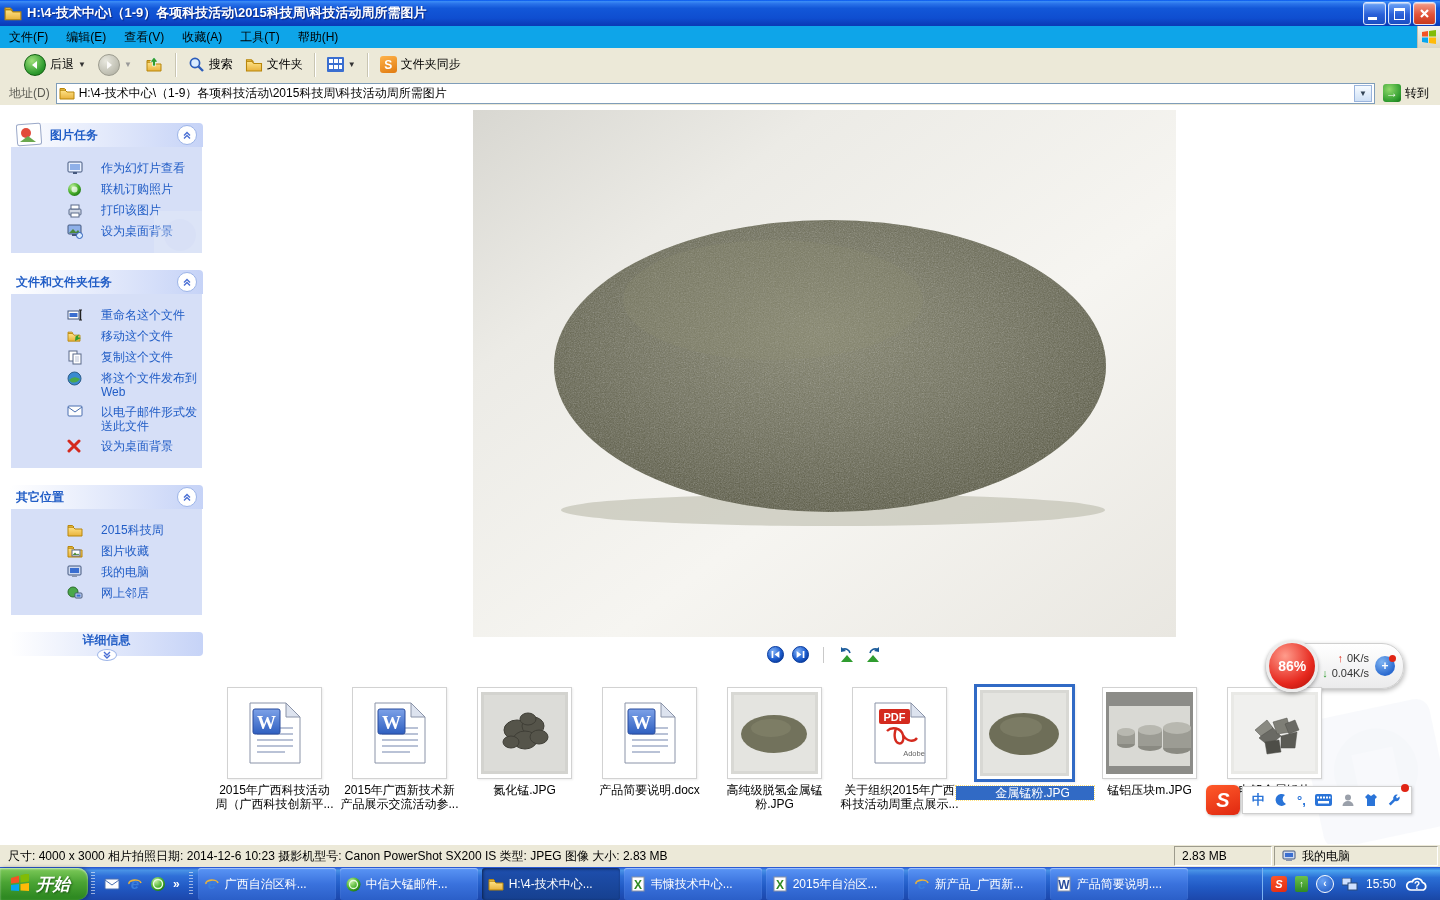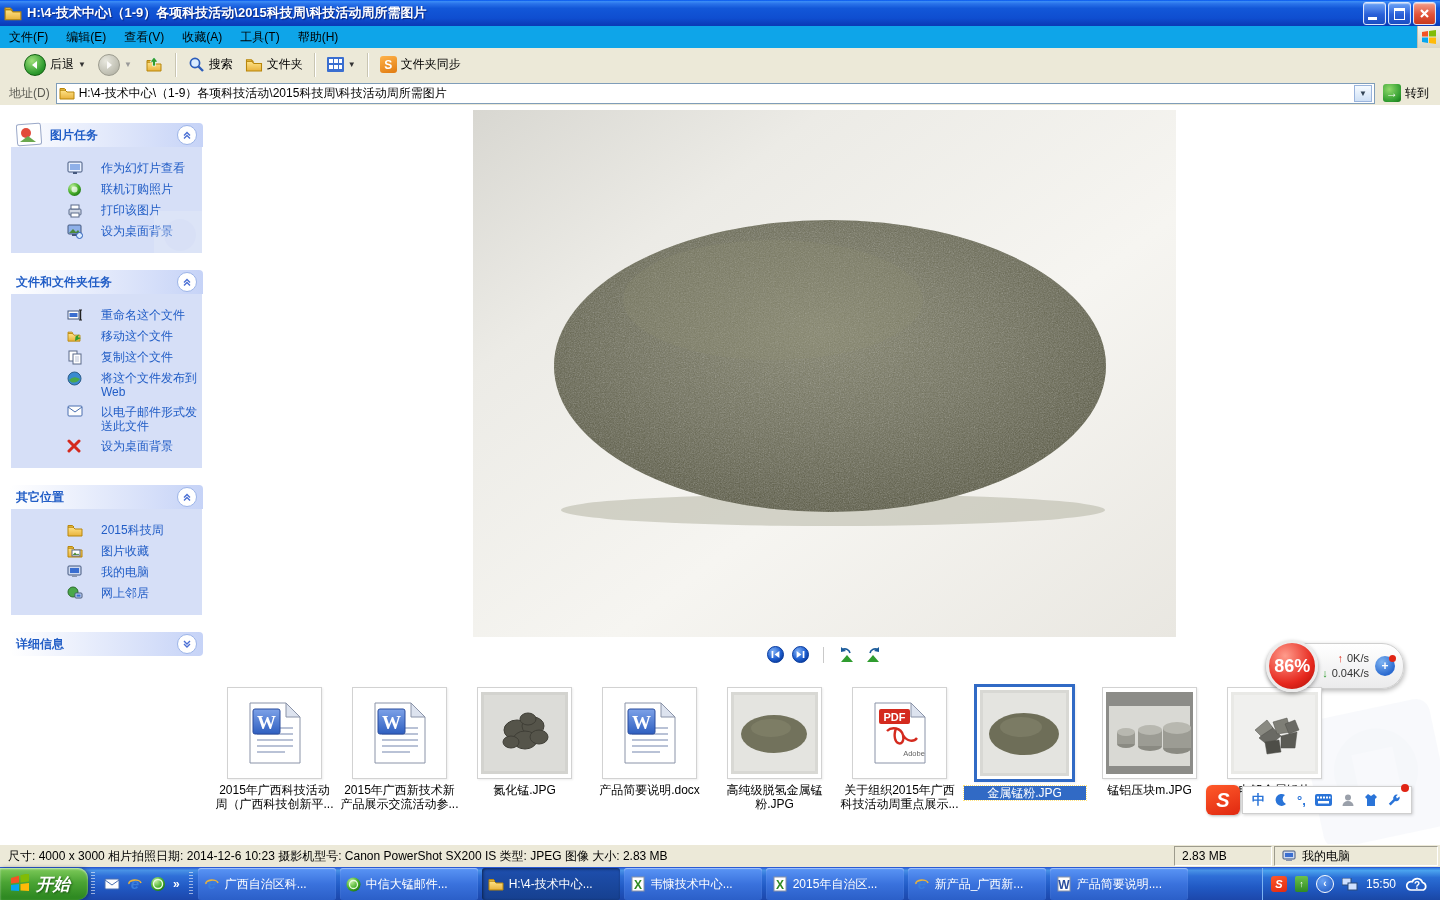--- a/index.html
+++ b/index.html
@@ -60,37 +60,37 @@
   
   .preview{position:absolute;left:263px;top:5px;width:703px;height:527px;}
   .filmctrl{position:absolute;left:263px;top:541px;width:703px;display:flex;align-items:center;justify-content:center;gap:8px;}
   .fsep{width:1px;height:16px;background:#c9c9c9;margin:0 6px;}
   
   .widget{position:absolute;right:36px;top:538px;display:flex;align-items:center;height:40px;
     background:linear-gradient(180deg,#ffffff,#ebebec);border:1px solid #cfcfcf;border-radius:22px;
     padding:2px 8px 2px 0;box-shadow:1px 2px 5px rgba(0,0,0,.28);}
   .ball{width:46px;height:46px;border-radius:50%;margin:-4px -4px -4px -2px;z-index:2;
     background:radial-gradient(circle at 35% 28%,#ff9c8c,#e6281e 62%,#a80e04);border:3px solid #ececec;
-    box-shadow:0 2px 4px rgba(0,0,0,.35);display:grid;place-items:center;color:#fff;font-weight:bold;font-size:18px;}
+    box-shadow:0 2px 4px rgba(0,0,0,.35);display:grid;place-items:center;color:#fff;font-weight:bold;font-size:14px;}
   .rates{margin-left:8px;line-height:15px;font-size:11px;color:#333;}
   .rates .row{display:flex;align-items:center;gap:4px;justify-content:flex-end;}
   .up-a{color:#e03020;font-weight:bold;}
   .dn-a{color:#2f9c2f;font-weight:bold;}
   .plusb{position:relative;width:20px;height:20px;margin-left:6px;border-radius:50%;
     background:radial-gradient(circle at 35% 30%,#7fb4f2,#2a6ad0 70%);color:#fff;font-weight:bold;
     display:grid;place-items:center;}
   .plusb .dot{position:absolute;right:-1px;top:-1px;width:7px;height:7px;border-radius:50%;background:#e02414;}
   
   .strip{position:absolute;left:2px;top:582px;display:flex;}
   .cell{width:125px;display:flex;flex-direction:column;align-items:center;}
   .tbox{width:95px;height:92px;background:#fff;border:1px solid #d2d2d2;display:grid;place-items:center;
     box-shadow:1px 1px 2px rgba(0,0,0,.07);box-sizing:border-box;}
   .cell.sel .tbox{width:101px;height:98px;border:3px solid #316ac5;margin-top:-3px;}
   .tlabel{margin-top:4px;width:122px;text-align:center;line-height:14px;max-height:28px;overflow:hidden;color:#000;}
-  .cell.sel .tlabel{background:#316ac5;color:#fff;outline:1px dotted #ffe27a;max-height:14px;}
+  .cell.sel .tlabel{background:#316ac5;color:#fff;outline:1px dotted #ffe27a;max-height:14px;padding-left:16px;}
   
   .sogou{position:absolute;left:996px;top:680px;display:flex;align-items:center;z-index:30;}
   .sg-logo{width:34px;height:30px;border-radius:6px;background:linear-gradient(160deg,#ff5a2a,#e02810);
     display:grid;place-items:center;color:#fff;font-weight:bold;font-size:20px;font-style:italic;
     box-shadow:1px 1px 3px rgba(0,0,0,.3);}
   .sg-bar{display:flex;align-items:center;gap:9px;height:26px;background:#fff;border:1px solid #cfcfcf;
     padding:0 9px;margin-left:2px;box-shadow:1px 1px 3px rgba(0,0,0,.18);position:relative;}
   .sg-item{color:#2a74d8;font-weight:bold;font-size:13px;}
   .sg-dot{position:absolute;right:2px;top:-3px;width:8px;height:8px;border-radius:50%;background:#e02414;}
   
@@ -465,21 +465,21 @@
                   <circle cx="6" cy="6" r="5" fill="#4aa84a" stroke="#2b6d2b"></circle>
                   <rect x="8" y="7" width="7" height="5" rx="1" fill="#cdd9f0" stroke="#44587e"></rect>
                   <rect x="9.5" y="8.5" width="4" height="2.2" fill="#3a6ed0"></rect>
                 </svg></span>
             <span class="lbl">网上邻居</span>
             </div>
         </div>
       </div>
 
       <div class="panel">
-        <div class="panel-header" style="border-radius:4px;">
+        <div class="panel-header" style="border-radius:4px;flex-direction:column;">
           <span class="ht">详细信息</span>
           <span class="chev">
             <svg width="10" height="10">
                 <path d="M2 2 L5 5 L8 2 M2 5 L5 8 L8 5" stroke="#4a6fd4" fill="none" stroke-width="1.4"></path>
               </svg>
             </span>
         </div>
       </div>
     </div>
 

